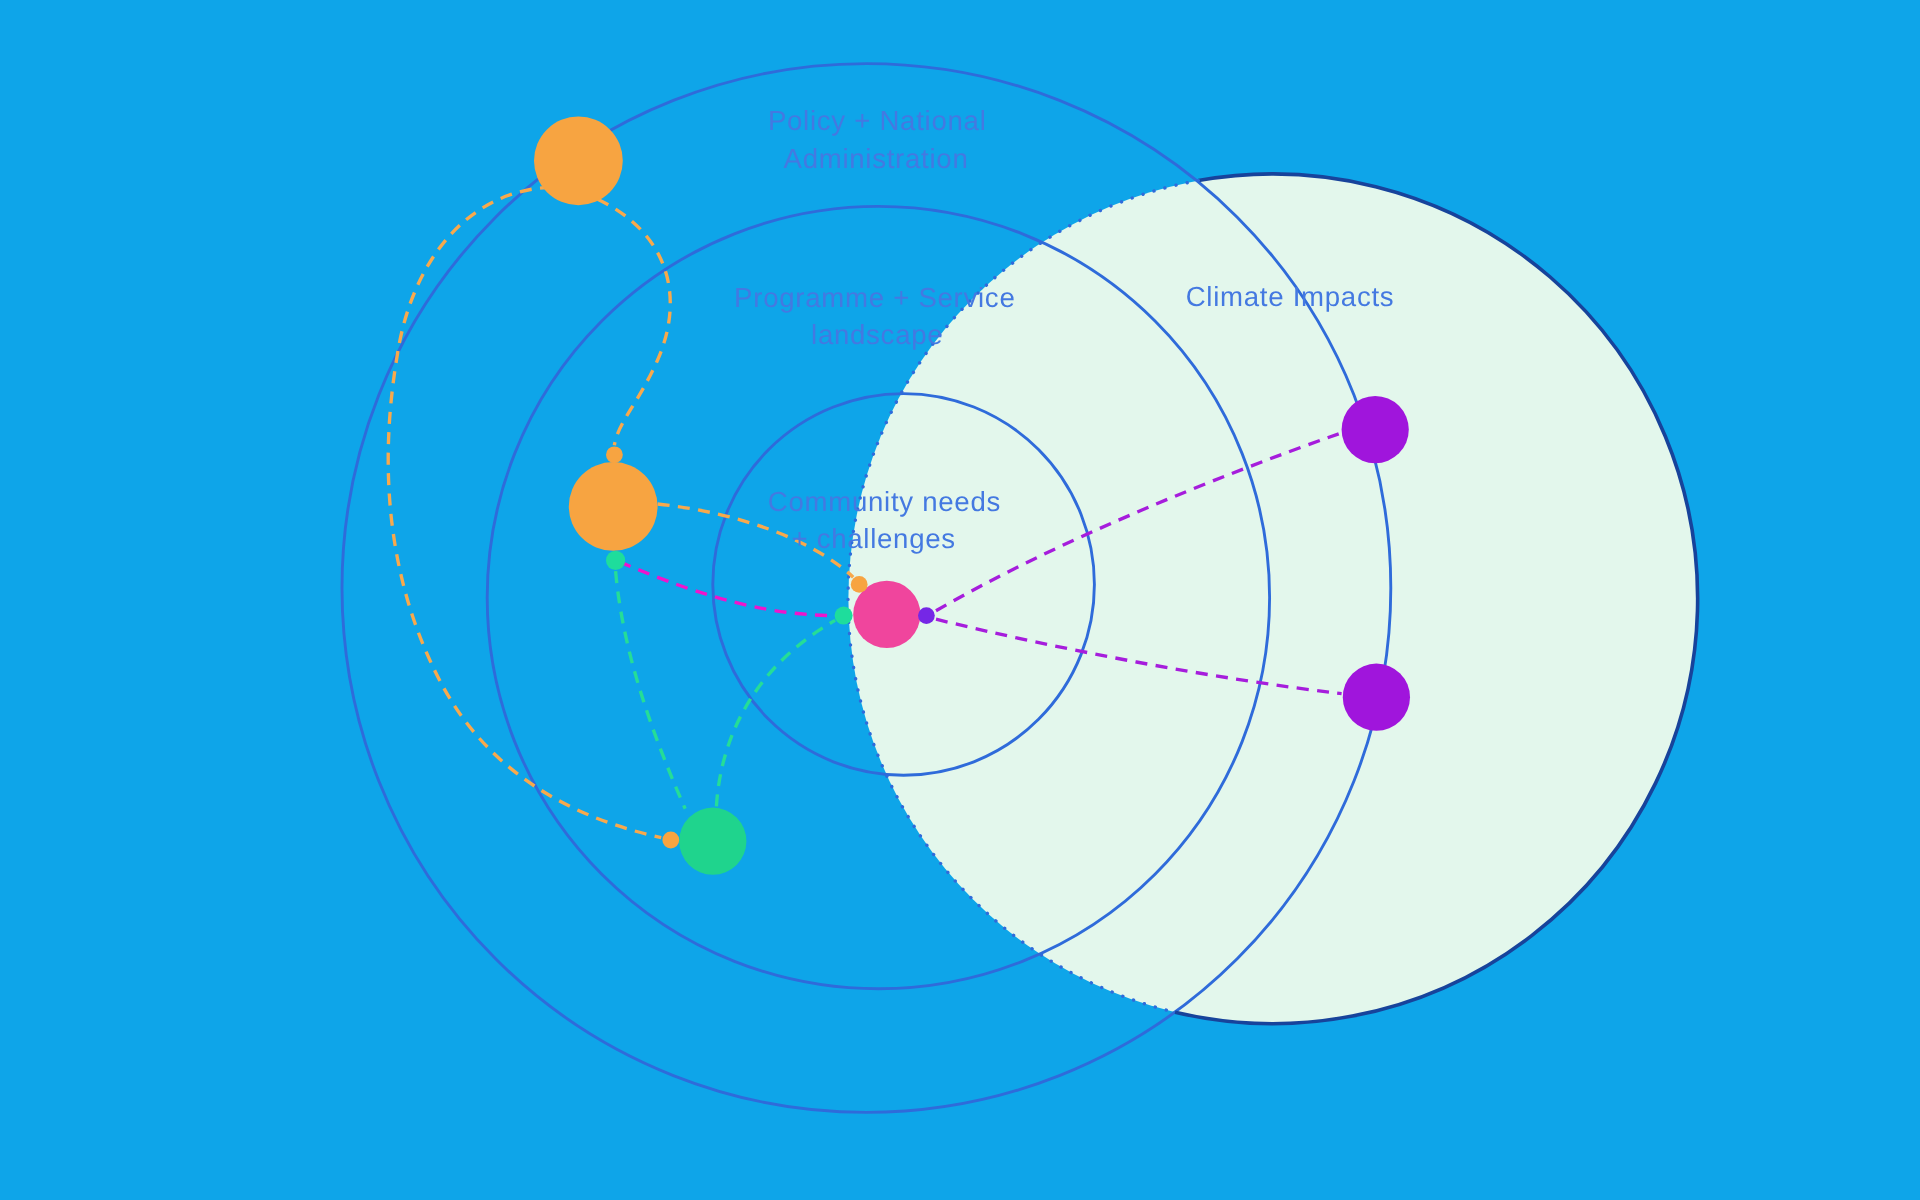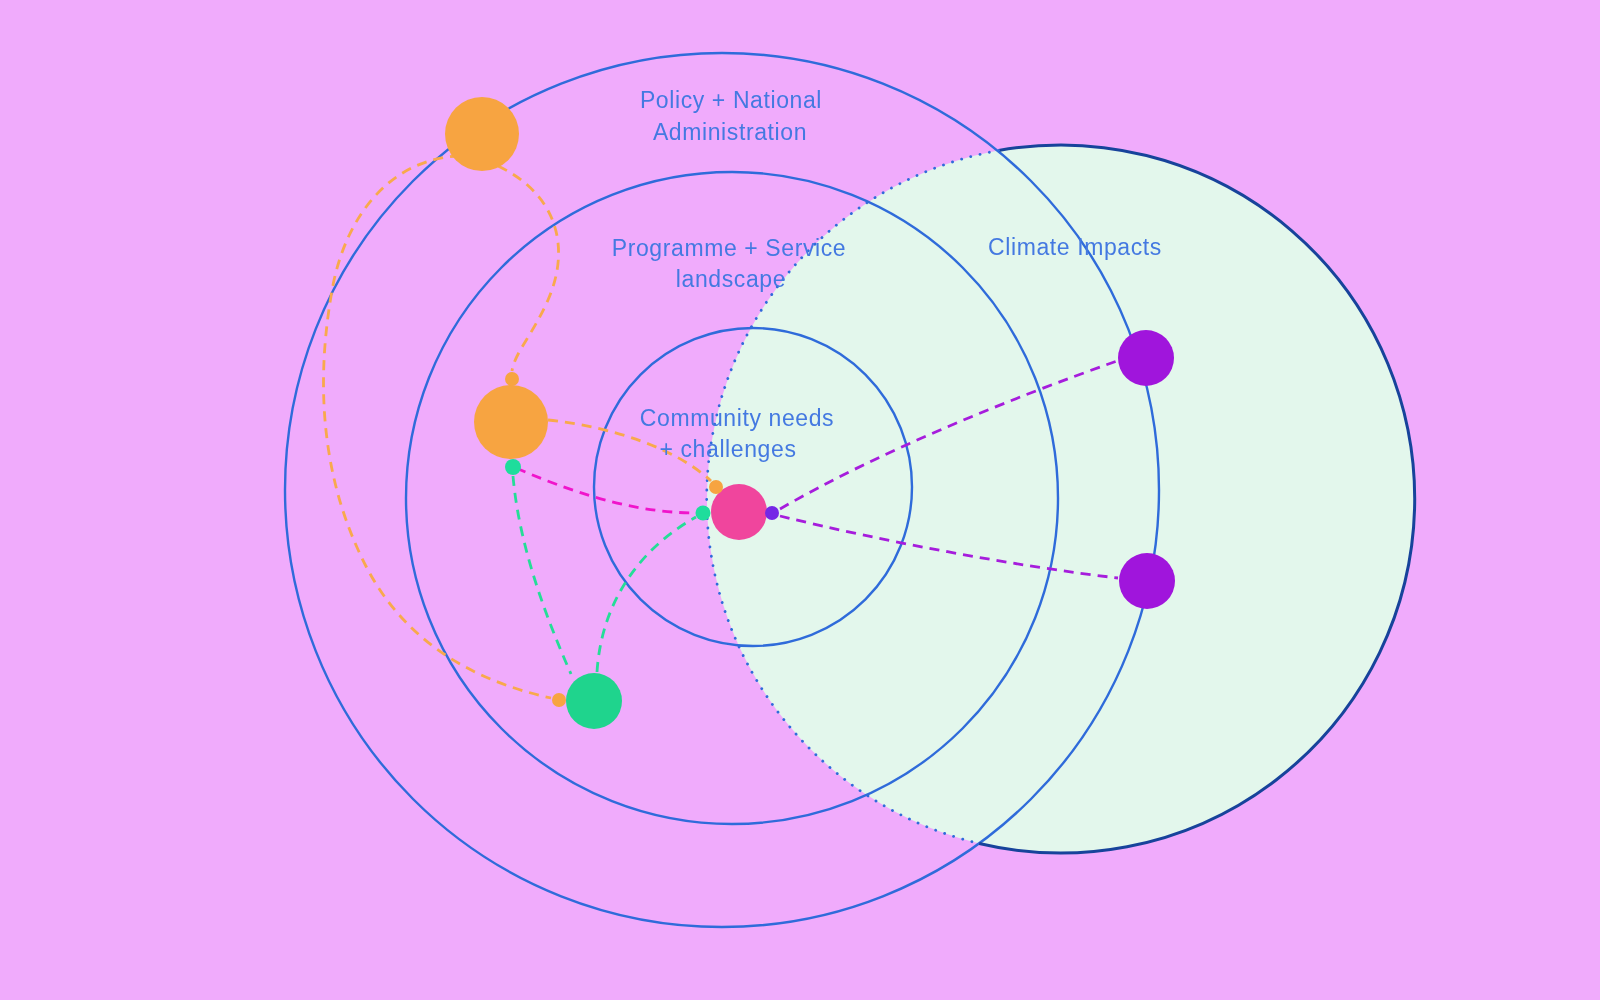--- a/index.html
+++ b/index.html
@@ -8,21 +8,21 @@
     background: #ffffff;
     width: 1600px;
     height: 1000px;
     overflow: hidden;
     font-family: "Liberation Sans", sans-serif;
   }
   .stage {
     position: relative;
     width: 1600px;
     height: 1000px;
-    background: #f0abfc;
+    background: #0ea5e9;
   }
   svg { display: block; }
   .ring-label {
     font-family: "Liberation Sans", sans-serif;
     font-size: 23px;
     letter-spacing: 0.6px;
     font-weight: 400;
   }
 </style>
 </head>

